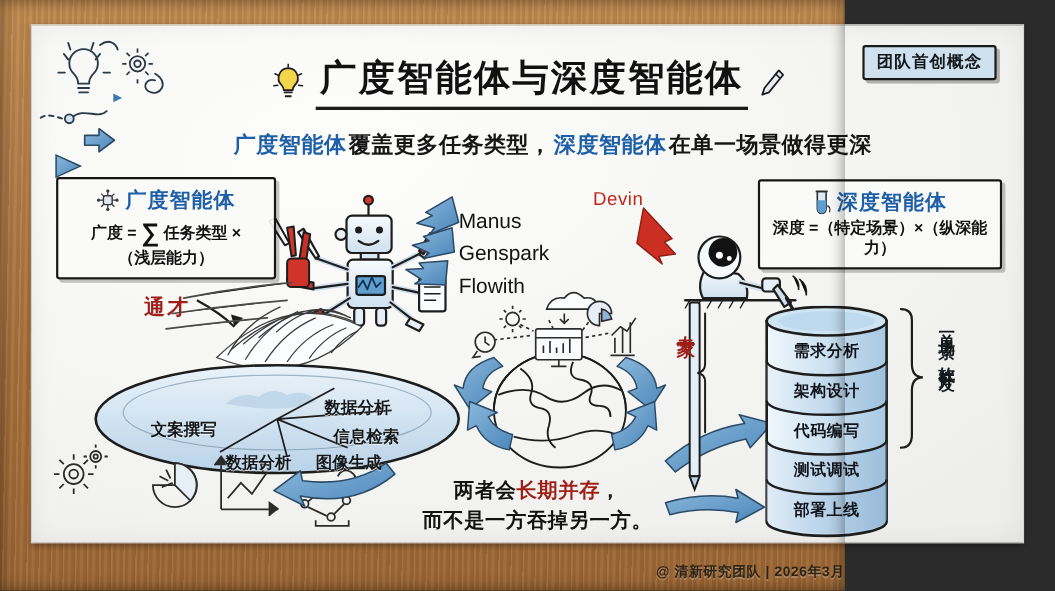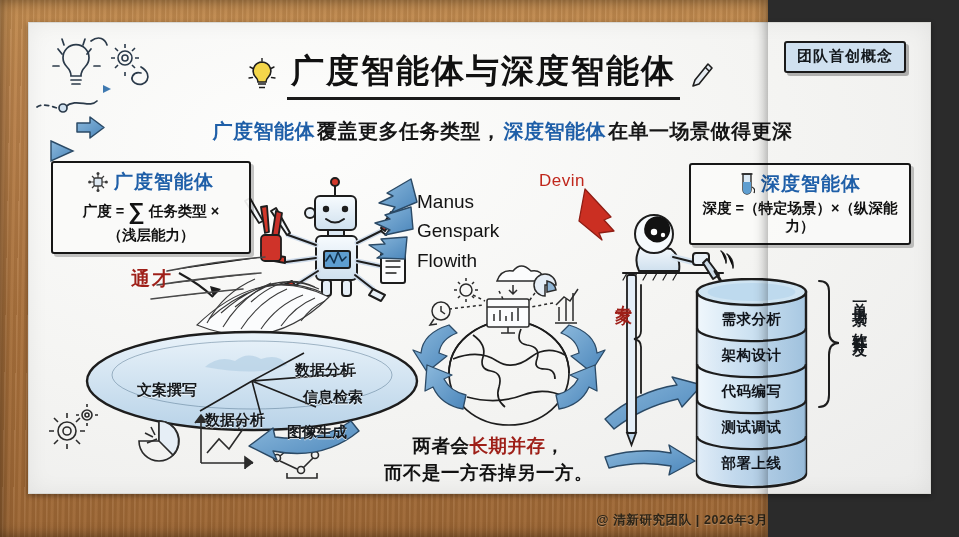--- a/index.html
+++ b/index.html
@@ -494,21 +494,21 @@
       <div>Flowith</div>
     </div>
     <div id="devin">Devin</div>
 
     <div id="tongcai">通才</div>
     <div id="zhuanjia">专家</div>
 
     <div id="platter">
       <div class="seg-label" style="left:50px; top:58px;">文案撰写</div>
       <div class="seg-label" style="left:118px; top:88px;">数据分析</div>
-      <div class="seg-label" style="left:200px; top:100px;">图像生成</div>
+      <div class="seg-label" style="left:200px; top:88px;">图像生成</div>
       <div class="seg-label" style="left:208px; top:38px;">数据分析</div>
       <div class="seg-label" style="left:216px; top:65px;">信息检索</div>
     </div>
 
     <div id="cylinder">
       <svg viewBox="0 0 115 215" style="position:absolute;left:0;top:0;width:115px;height:215px">
 
         <path d="M3 14 L3 196 a54 13 0 0 0 109 0 L112 14 z" fill="url(#gCyl)" stroke="#1d1d1d" stroke-width="2.4"></path>
 
         <path d="M3 50 a54 13 0 0 0 109 0 L112 86 a54 13 0 0 1 -109 0 z" fill="url(#gCylDark)" opacity="0.35"></path>

